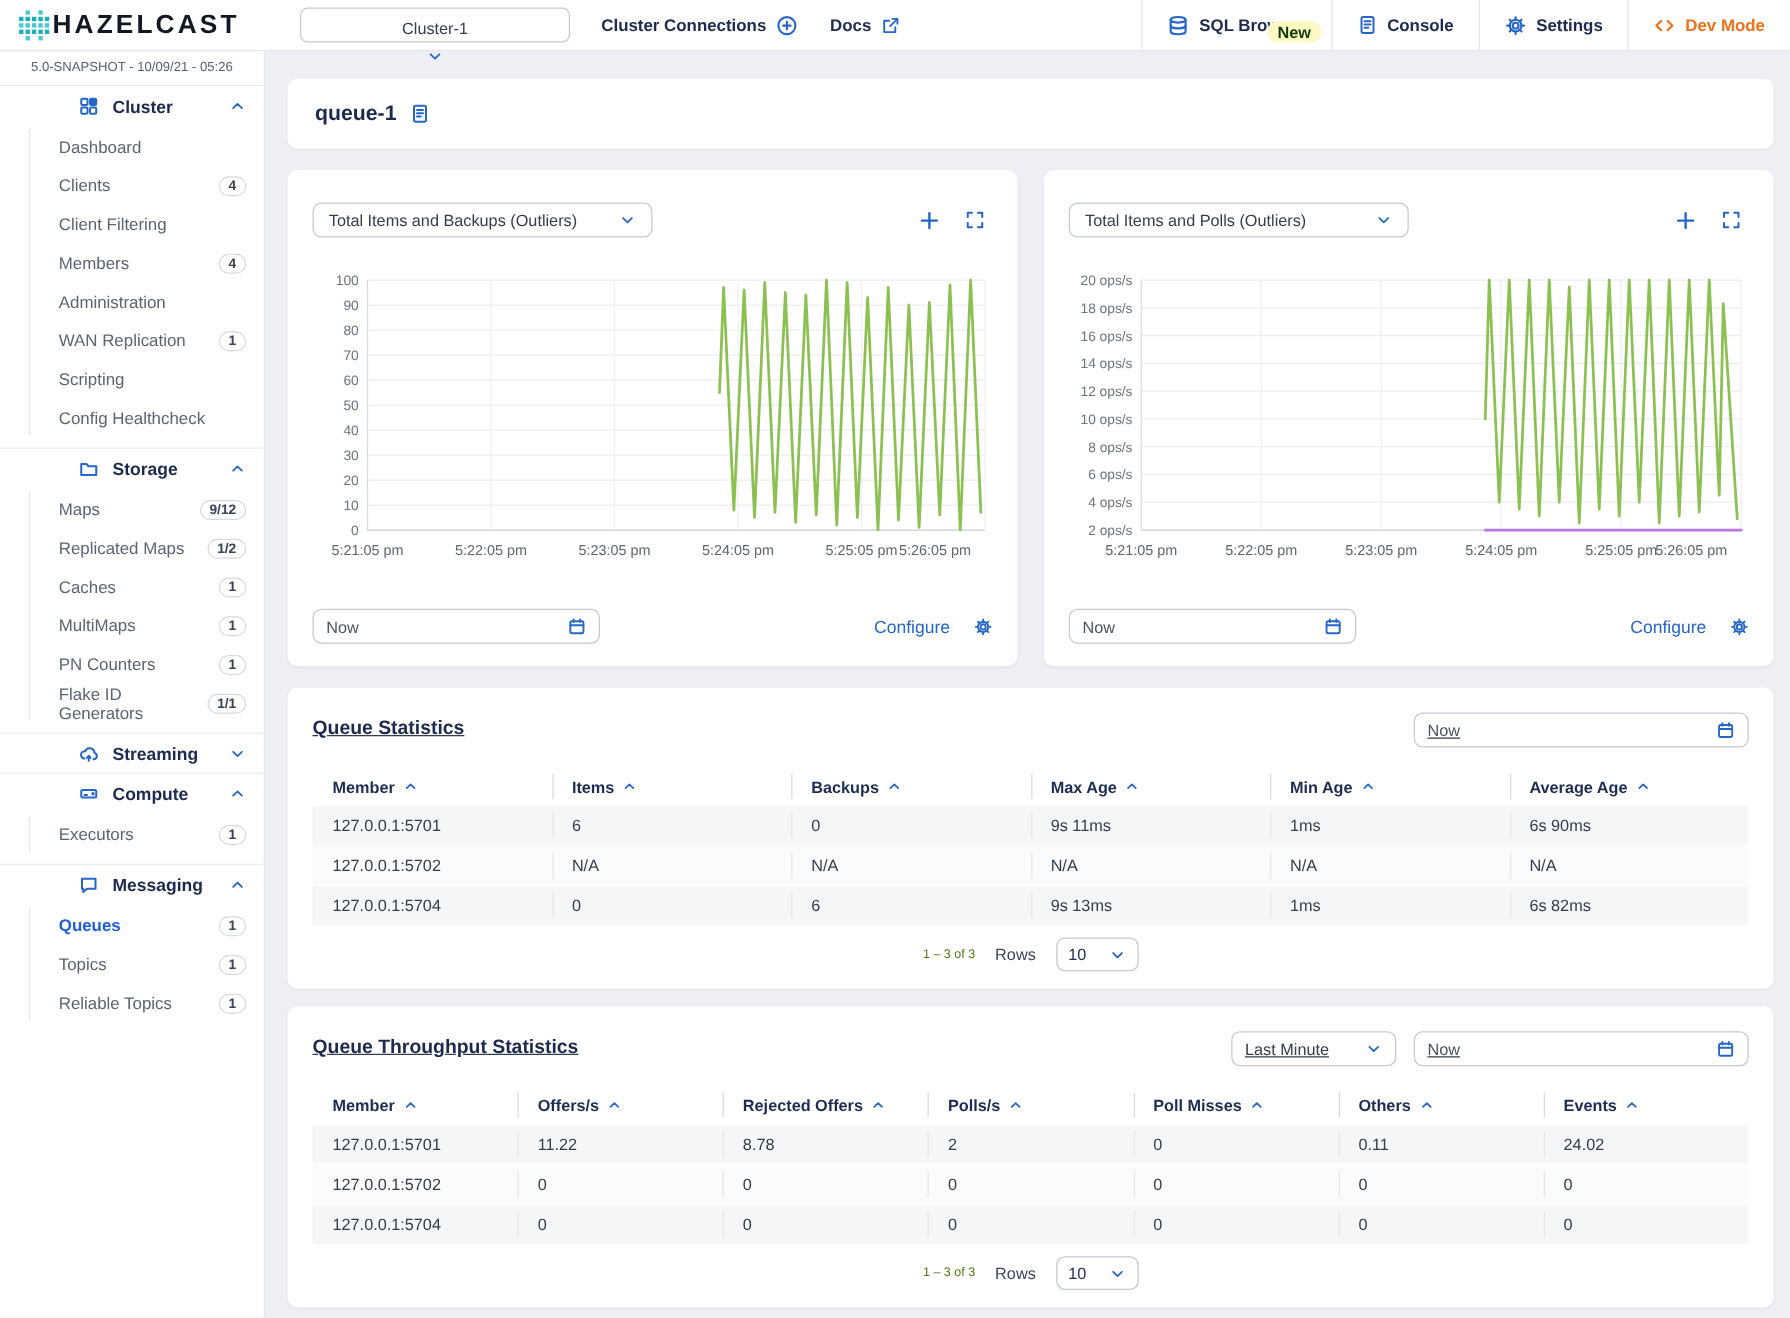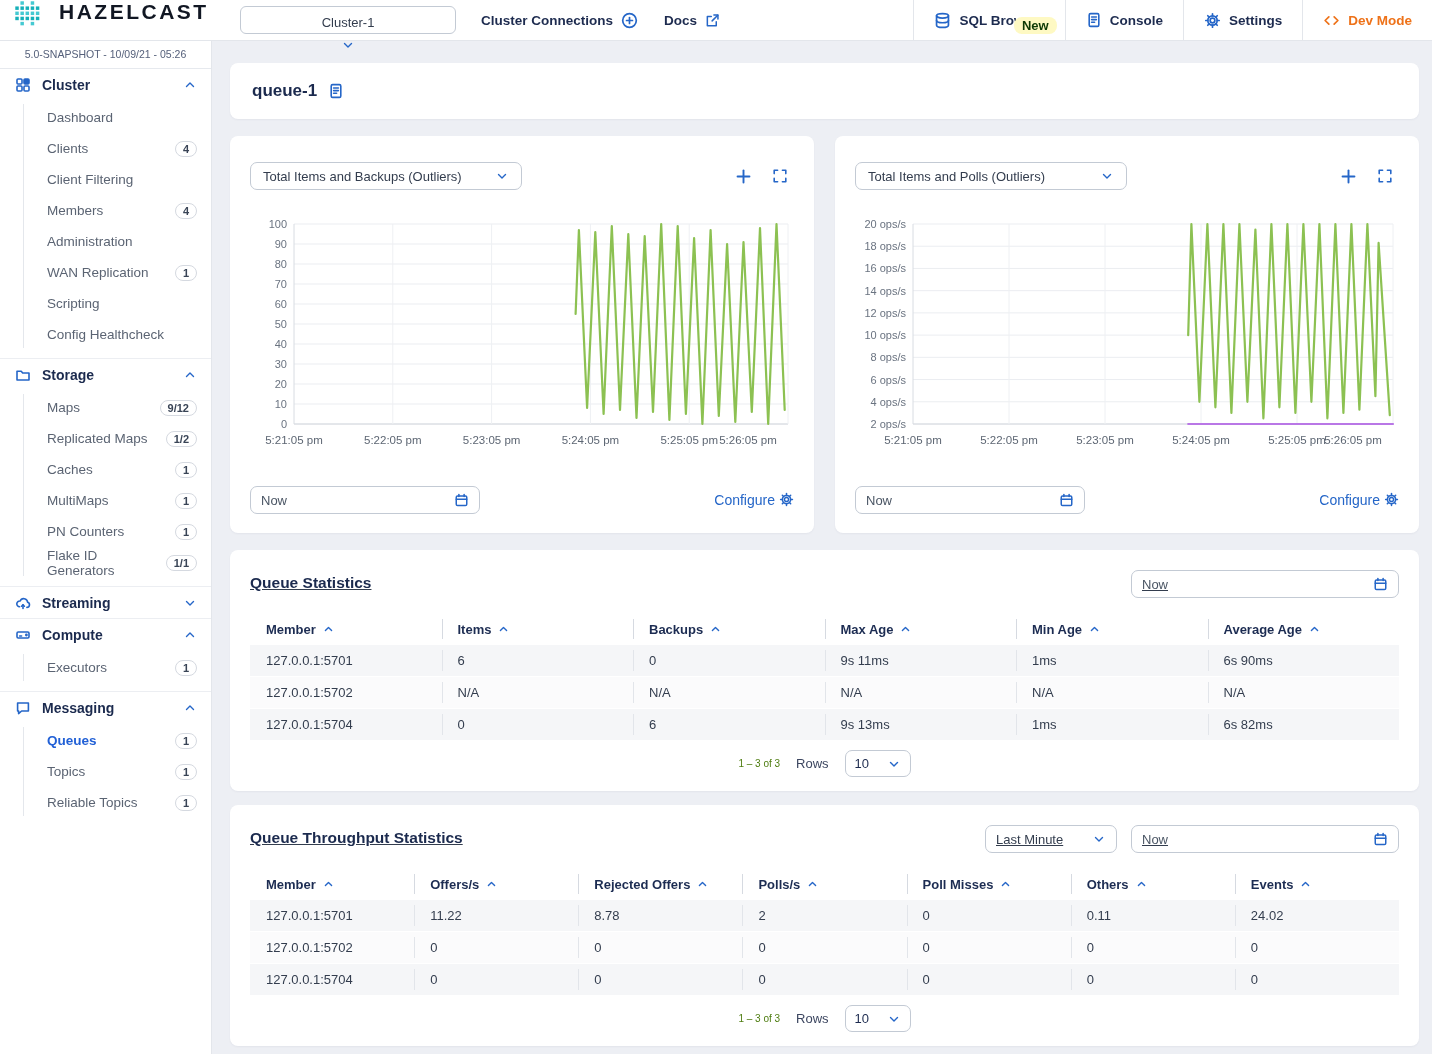--- a/index.html
+++ b/index.html
@@ -2,21 +2,21 @@
 <html><head>
 <meta charset="utf-8">
 <style>
   * { box-sizing: border-box; margin: 0; padding: 0; }
   html,body { width:1432px; height:1054px; }
   body { font-family:"Liberation Sans", sans-serif; background:#edeff4; color:#333d4e; overflow:hidden; }
 
   
   .topbar { position:fixed; top:0; left:0; width:1432px; height:41px; background:#fff;
             border-bottom:1px solid #e3e6eb; display:flex; align-items:stretch; z-index:10; }
-  .logo { display:flex; gap:18px; padding:0 0 0 14px; width:226px; cursor:pointer; }
+  .logo { display:flex; align-items:center; gap:1px; padding:0 0 0 14px; width:226px; cursor:pointer; }
   .logo-text { font-size:21px; font-weight:700; letter-spacing:2.5px; color:#111723; }
   .cluster-select { display:flex; align-items:center; gap:8px; border:1px solid #c3cad4; border-radius:6px;
                     height:28px; width:216px; padding:0 10px; margin:auto 0 auto 14px; background:#fff; cursor:pointer;flex-direction:column; }
   .cluster-select .dot { width:10px; height:10px; border-radius:50%; }
   .cluster-select .val { flex:1; font-size:13px; color:#333d4e; }
   .topnav { display:flex; align-items:center; gap:8px; padding:0 13px; cursor:pointer; }
   .topnav span { font-size:13.5px; font-weight:700; color:#1d2b4f; }
   .tb-spacer { flex:1; }
   .action { display:flex; align-items:center; gap:8px; padding:0 20px; border-left:1px solid #e3e6eb;
             position:relative; cursor:pointer; }
@@ -24,21 +24,21 @@
   .action.accent span.lbl { color:#ee7219; }
   .badge-new { position:absolute; top:17px; right:8px; font-size:13px; font-weight:700;
                background:#fef9c3; color:#0e3a05; padding:1px 8px; border-radius:8px; }
 
   
   .shell { display:flex; padding-top:41px; height:1054px; }
   .sidebar { width:212px; flex:none; background:#fff; border-right:1px solid #e3e6eb; overflow:hidden; }
   .version { font-size:10.5px; color:#55607a; text-align:center; padding:7px 0 8px; border-bottom:1px solid #e6e9ee; }
   .sec { border-top:1px solid #eceef2; }
   .sec:first-child { border-top:none; }
-  .sec-head { display:flex; align-items:center; height:31px; padding:0 14px 0 15px; cursor:pointer; }
+  .sec-head { display:flex; align-items:center; height:31px; padding:0 14px 0 15px; cursor:pointer;margin-left:48px; }
   .sec-head .sec-icon { width:16px; height:16px; margin-right:11px; display:flex; }
   .sec-head .sec-label { flex:1; font-size:14px; font-weight:700; color:#1b2a4e; }
   .sec-items { position:relative; padding:2px 0 8px; }
   .sec-items::before { content:""; position:absolute; left:23px; top:4px; bottom:10px; width:1px; background:#e4e7ec; }
   .side-item { display:flex; align-items:center; justify-content:space-between; height:31px;
                padding:0 14px 0 47px; cursor:pointer; }
   .side-item .si-label { font-size:13.5px; color:#5b6473; }
   .side-item.active .si-label { color:#2160d6; font-weight:700; }
   .count-badge { font-size:11px; font-weight:700; color:#394456; border:1px solid #d5d9e0;
                  border-radius:10px; padding:1px 7px; background:#fff; }
@@ -55,21 +55,21 @@
   .metric-select { display:flex; align-items:center; justify-content:space-between; width:272px; height:28px;
                    border:1px solid #c3cad4; border-radius:7px; padding:0 12px; font-size:13px; color:#333d4e; cursor:pointer;text-align:right; }
   .chart-head-icons { display:flex; align-items:center; gap:20px; padding-right:6px; }
   .chart-box { margin-top:24px; }
   .chart-foot { display:flex; align-items:center; justify-content:space-between; margin-top:30px; }
   .date-input { display:flex; align-items:center; justify-content:space-between; height:28px;
                 border:1px solid #c3cad4; border-radius:7px; padding:0 10px; font-size:13px; color:#4a5564;
                 background:#fff; cursor:pointer; }
   .date-input.w230 { width:230px; }
   .date-input.w268 { width:268px; }
-  .configure { display:flex; gap:4px; color:#2566c8; font-size:14px; cursor:pointer; }
+  .configure { display:flex; align-items:center; gap:19px; color:#2566c8; font-size:14px; cursor:pointer; }
 
   .table-card { padding:20px 20px 14px; margin-bottom:14px; }
   .table-card-head { display:flex; align-items:flex-start; justify-content:space-between;text-decoration:underline; }
   .table-card-head h2 { font-size:15.5px; font-weight:700; color:#1b2a4e; padding-top:4px; }
   .head-controls { display:flex; gap:14px; }
   .interval-select { display:flex; align-items:center; justify-content:space-between; width:132px; height:28px;
                      border:1px solid #c3cad4; border-radius:7px; padding:0 10px; font-size:13px; color:#333d4e; cursor:pointer; }
 
   .grid-table { margin-top:16px; }
   .trow { display:grid; }

